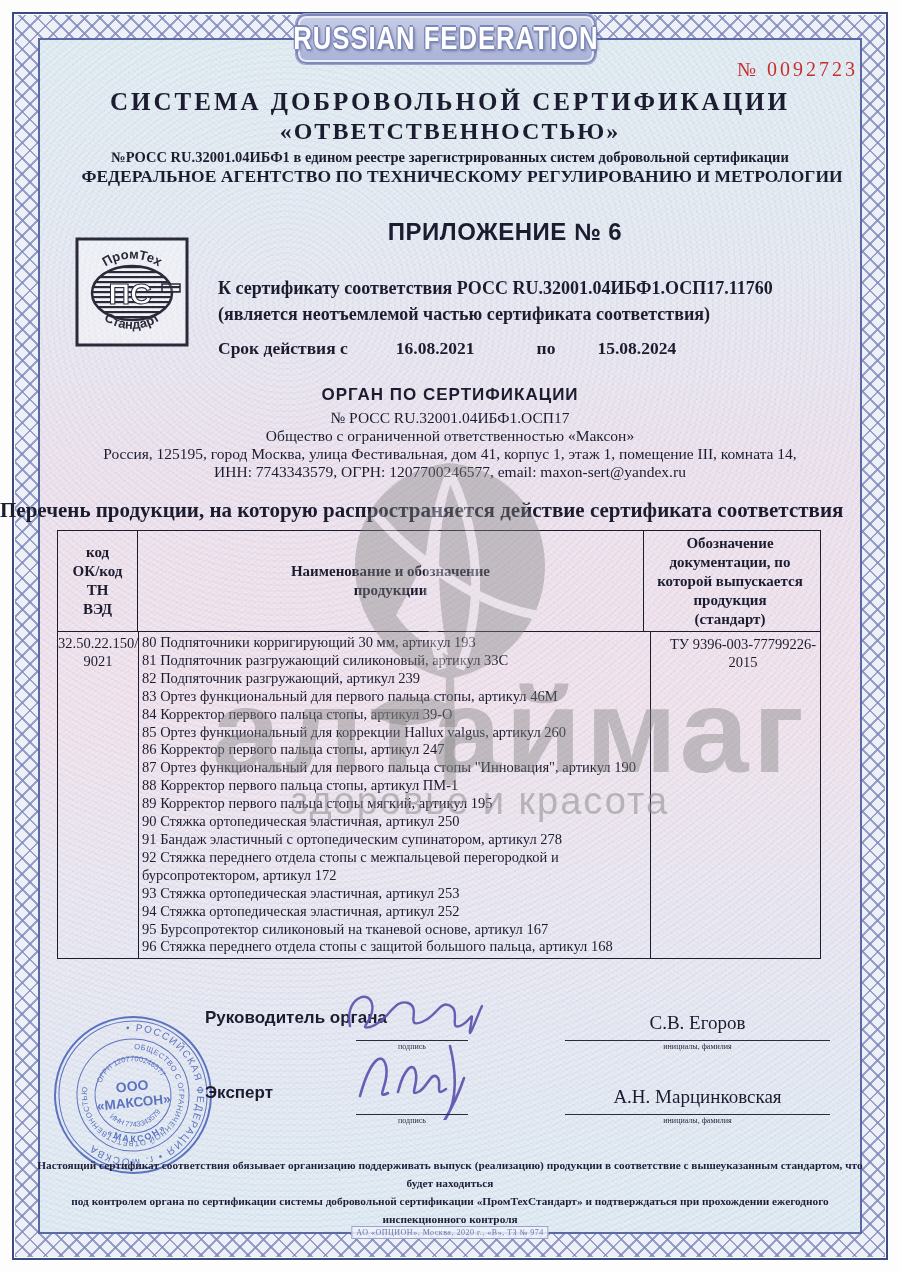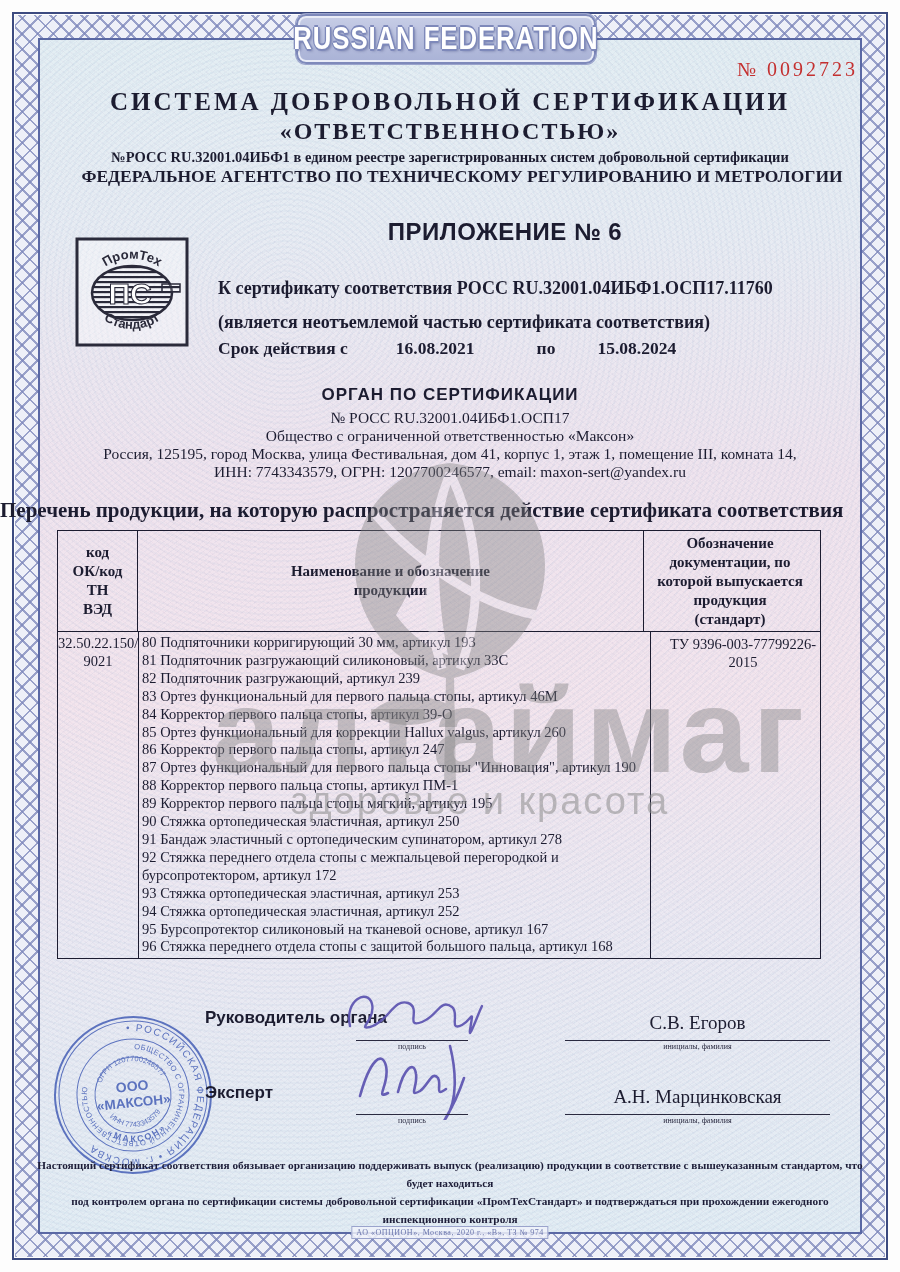--- a/index.html
+++ b/index.html
@@ -36,21 +36,21 @@
   .title2{position:absolute;left:0;top:118px;width:100%;text-align:center;font-weight:bold;font-size:24px;letter-spacing:2px;}
   .registry{position:absolute;left:0;top:149px;width:100%;text-align:center;font-weight:bold;font-size:14.5px;}
   .agency{position:absolute;left:0;top:166px;width:100%;text-align:center;font-weight:bold;font-size:17.5px;margin-left:12px;}
 
   .appendix{position:absolute;left:0;top:218px;width:100%;text-align:center;
     font-family:"Liberation Sans",sans-serif;font-weight:bold;font-size:24px;letter-spacing:.5px;padding-left:110px;box-sizing:border-box;}
 
   .ps-logo{position:absolute;left:74px;top:236px;}
 
   .cert-ref1{position:absolute;left:218px;top:278px;font-weight:600;font-size:18px;}
-  .cert-ref2{position:absolute;left:218px;top:304px;font-weight:600;font-size:18px;margin-top:8px;}
+  .cert-ref2{position:absolute;left:218px;top:304px;font-weight:600;font-size:18px;}
   .validity{position:absolute;left:218px;top:338px;font-weight:600;font-size:17.5px;display:flex;}
   .validity .v-from{margin-left:48px;}
   .validity .v-po{margin-left:62px;}
   .validity .v-to{margin-left:42px;}
 
   .org-header{position:absolute;left:0;top:385px;width:100%;text-align:center;
     font-family:"Liberation Sans",sans-serif;font-weight:bold;font-size:17px;letter-spacing:1px;}
   .org-line{position:absolute;left:0;width:100%;text-align:center;font-size:15.5px;}
   .org-number{top:409px;}
   .org-name{top:427px;}

